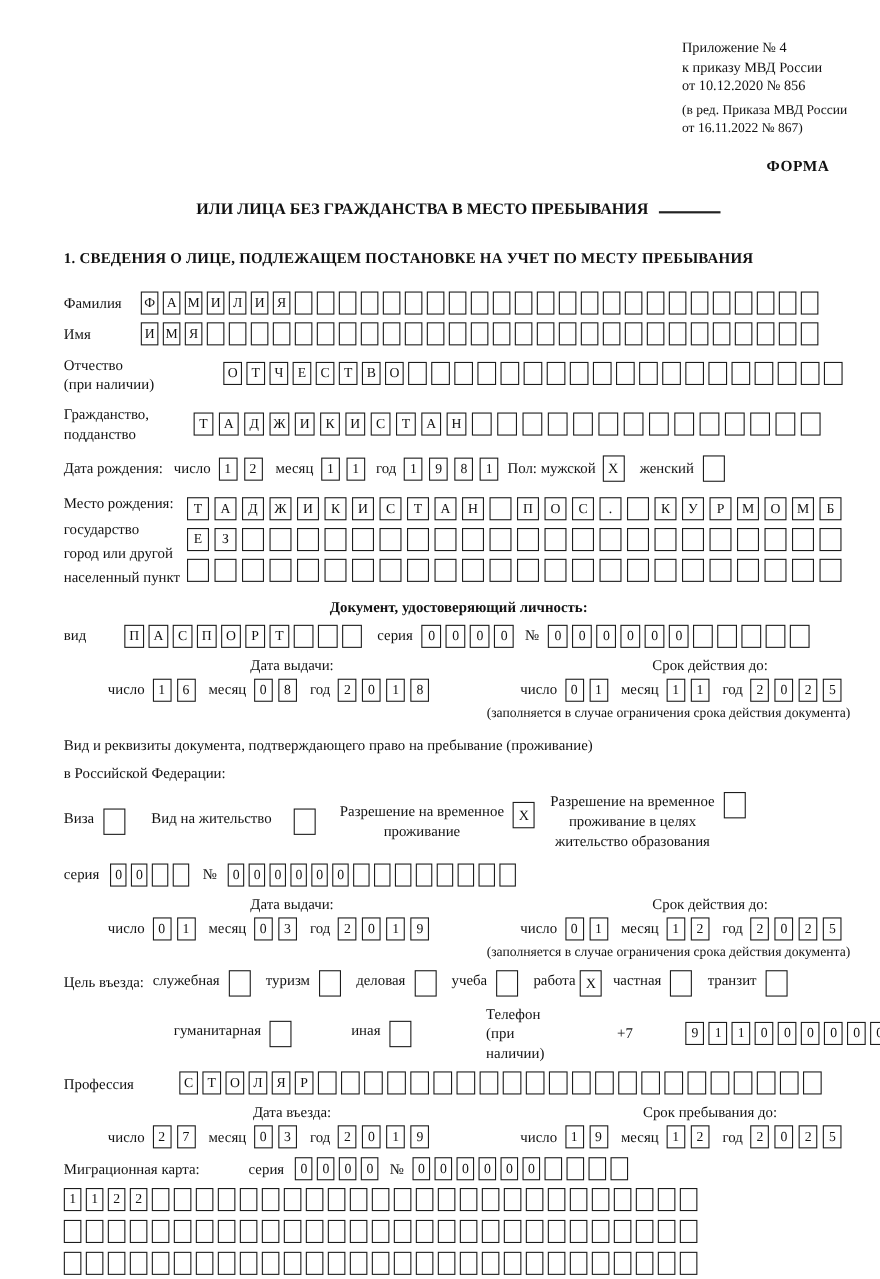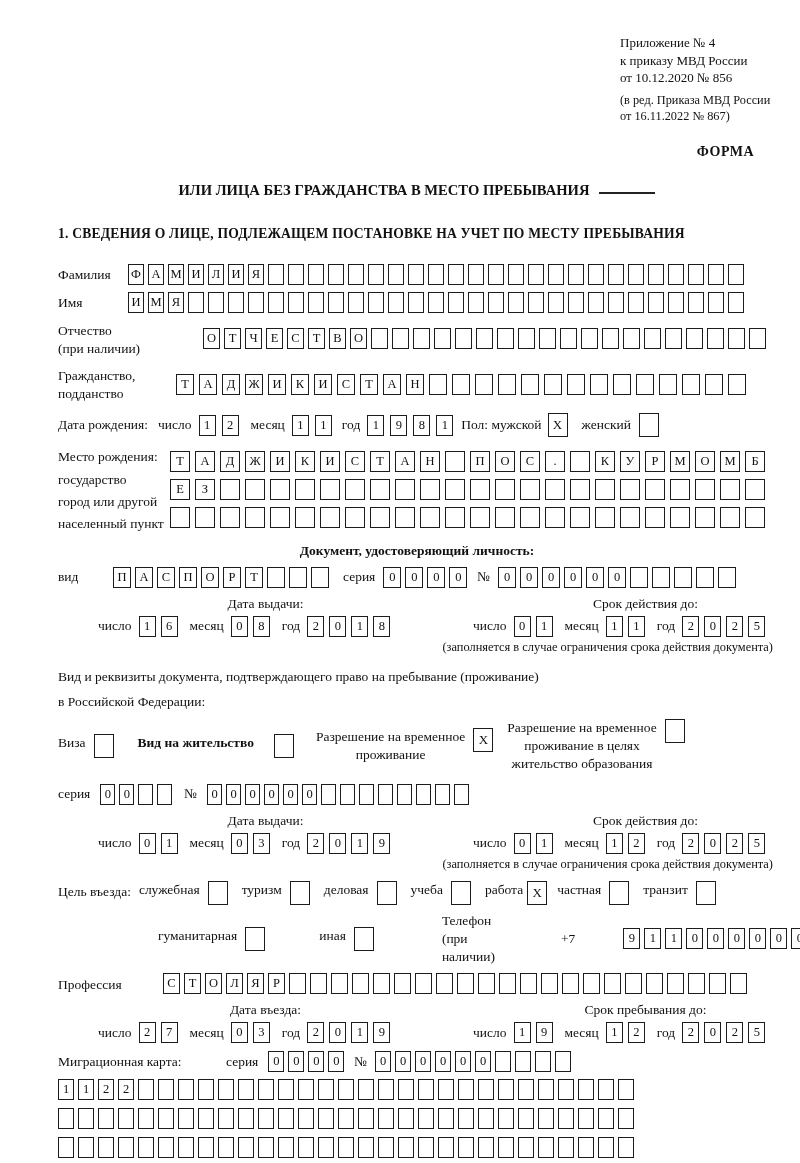--- a/index.html
+++ b/index.html
@@ -426,21 +426,21 @@
     <div>в Российской Федерации:</div>
   </div>
 
   <div class="optrow">
     <span class="opt">
       <span class="lbl">Виза</span>
       <span class="boxes cb">
           <span class="cell"></span>
         </span>
     </span>
-    <span class="opt" style="margin-left:10px;font-weight:bold;">
+    <span class="opt" style="margin-left:10px;">
       <span class="lbl">Вид на жительство</span>
       <span class="boxes cb" style="margin-left:12px;">
           <span class="cell"></span>
         </span>
     </span>
     <span class="opt" style="margin-left:8px;">
       <span class="lbl center">
         <span class="sub">Разрешение на временное</span>
         <span class="sub">проживание</span>
       </span>

